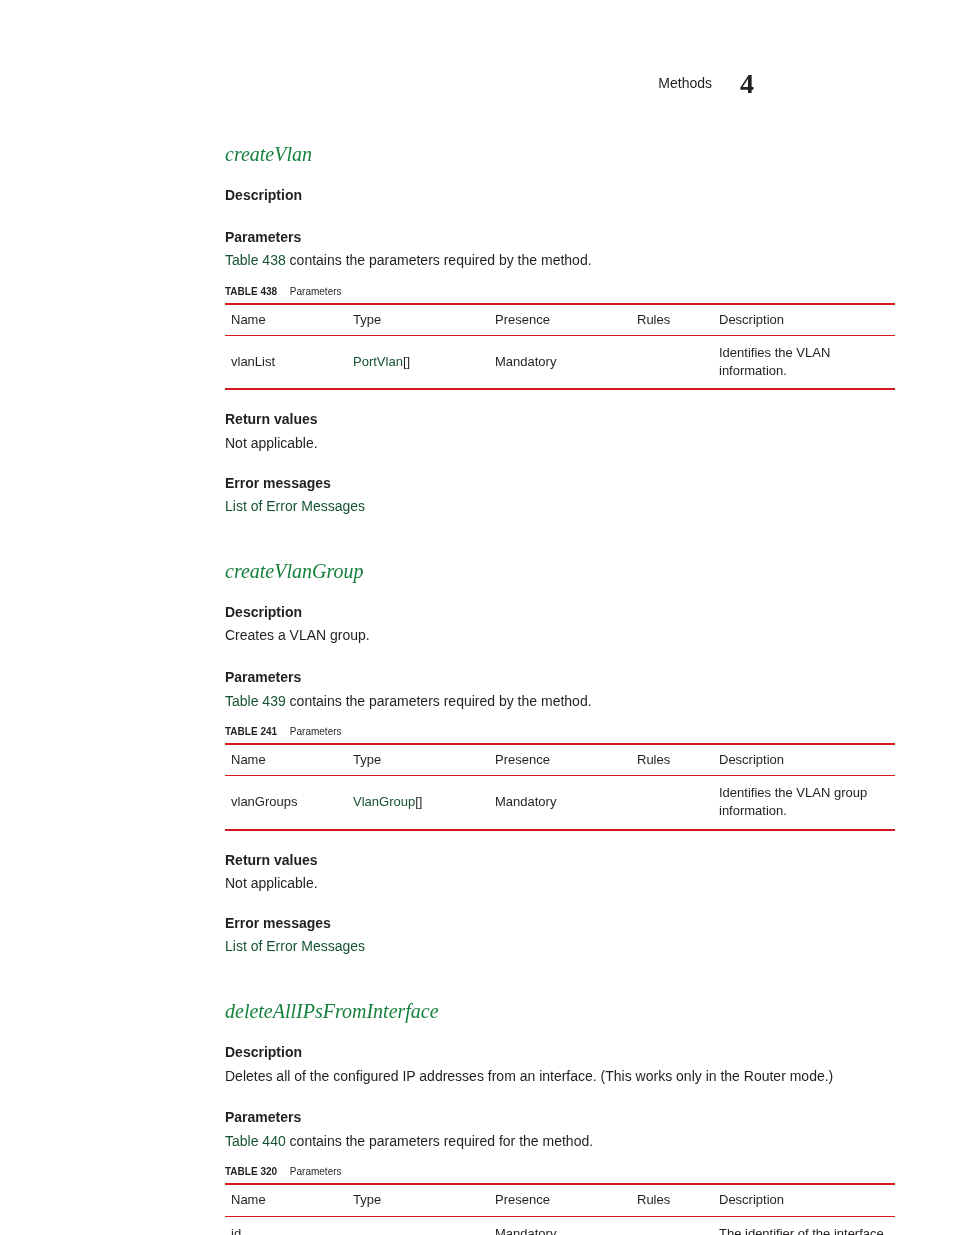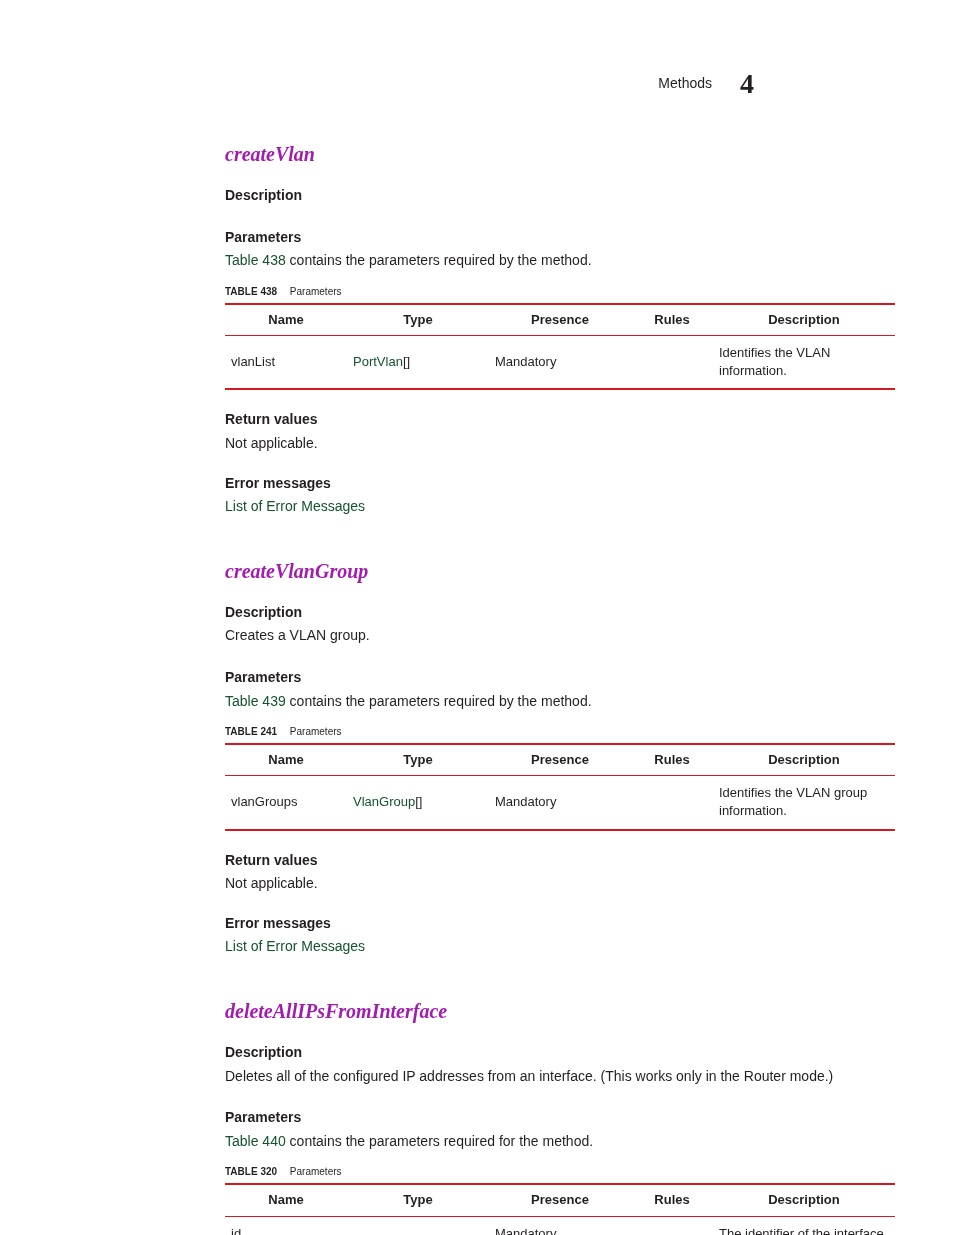--- a/index.html
+++ b/index.html
@@ -35,23 +35,23 @@
     font-weight: 700;
   }
   .content {
     margin-left: 130px;
     margin-top: 80px;
     width: 670px;
   }
   .method-title {
     font-family: Georgia, "Times New Roman", serif;
     font-style: italic;
-    font-weight: 700;
+    font-weight: 400;
     font-size: 20px;
-    color: #a21caf;
+    color: #15803d;
     margin: 0 0 18px 0;
   }
   .sub-head {
     font-weight: 700;
     font-size: 14px;
     margin: 0 0 4px 0;
   }
   .body-text {
     margin: 0 0 20px 0;
     font-size: 14px;
@@ -70,22 +70,22 @@
   }
   .table-caption .tc-label { font-weight: 700; }
   .table-caption .tc-title { margin-left: 10px; }
   table.param-table {
     border-collapse: collapse;
     width: 100%;
     font-size: 13px;
     margin-bottom: 20px;
   }
   table.param-table thead th {
-    text-align: center;
-    font-weight: 700;
+    text-align: left;
+    font-weight: 400;
     padding: 6px 6px;
     border-top: 2px solid #d31820;
     border-bottom: 1px solid #d31820;
   }
   table.param-table tbody td {
     padding: 8px 6px;
     border-bottom: 2px solid #d31820;
   }
   .col-name { width: 110px; }
   .col-type { width: 130px; }

